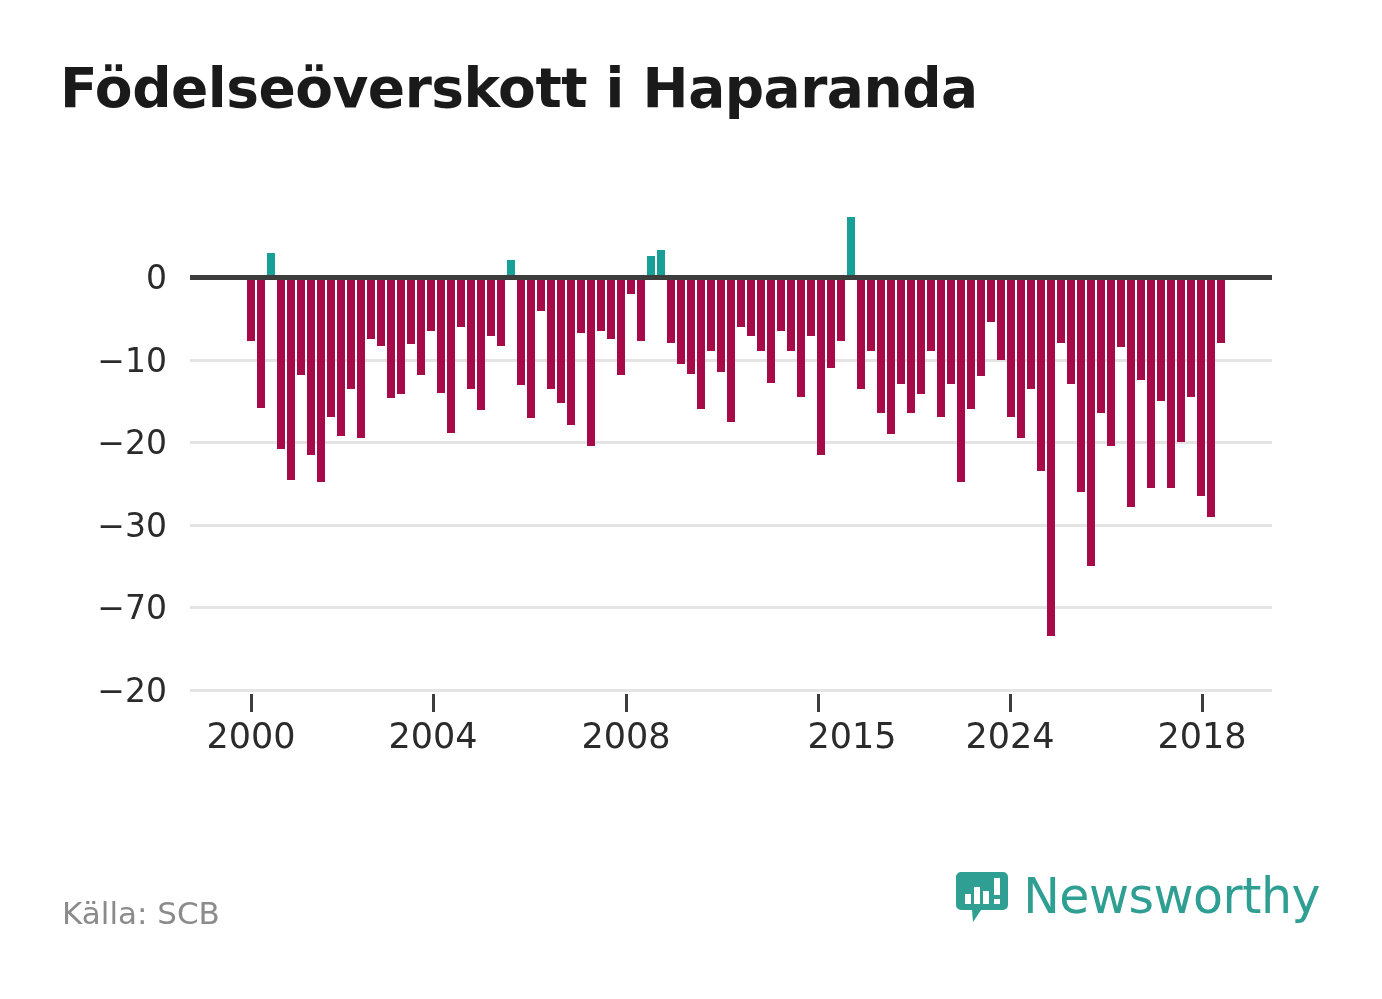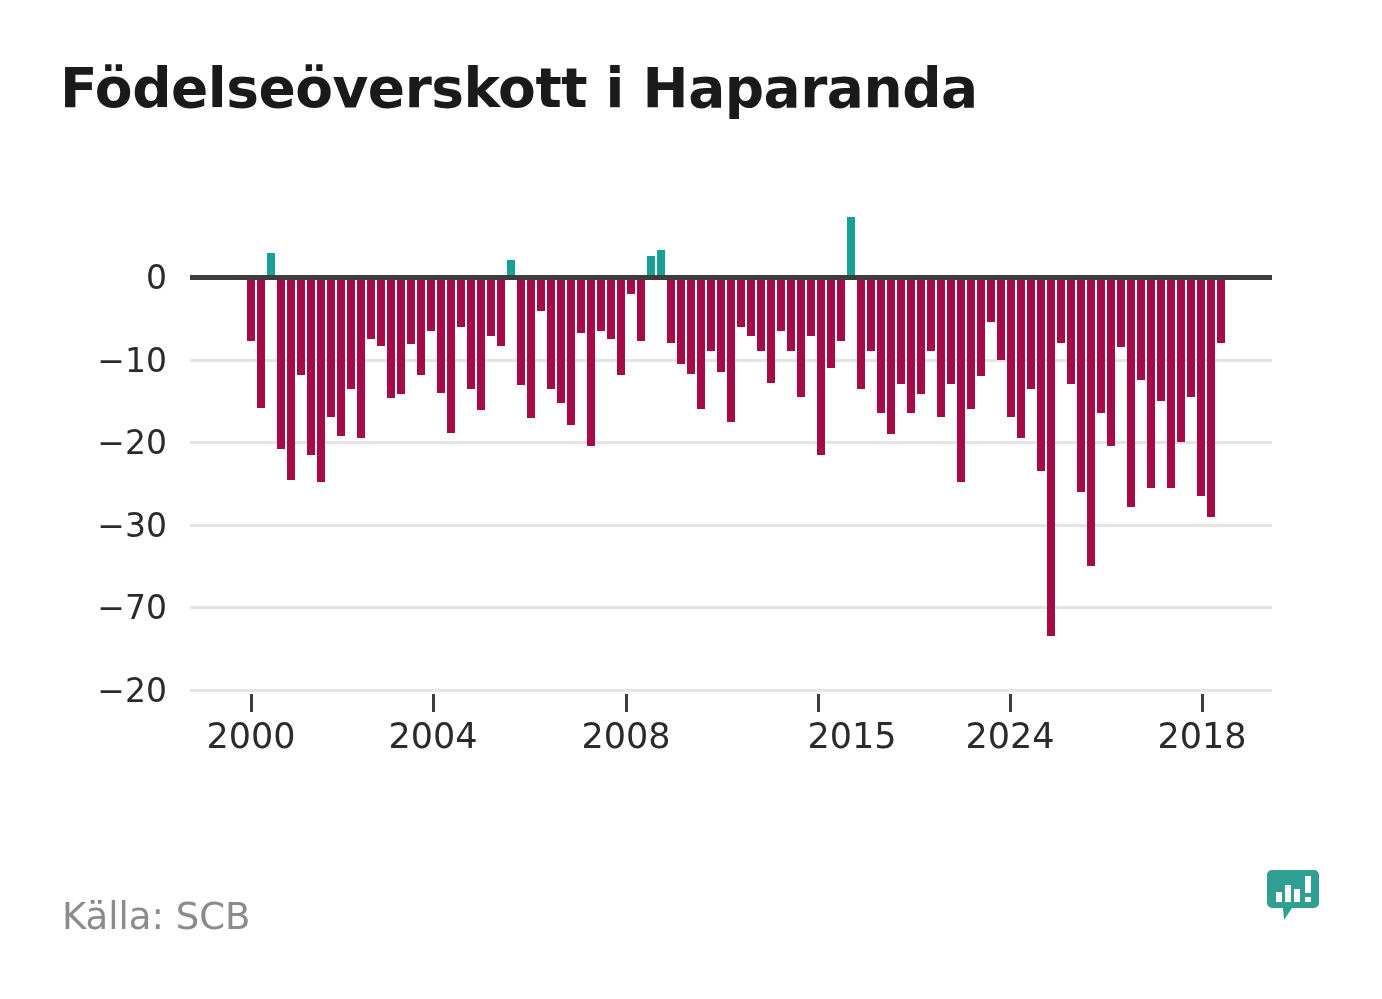--- a/index.html
+++ b/index.html
@@ -90,21 +90,21 @@
     border-radius: 0;
   }
   .bar.neg { background: #A60A48; }
   .bar.pos { background: #18A098; }
 
   
   .source-note {
     position: absolute;
     left: 62px;
     top: 895px;
-    font-size: 37px;
+    font-size: 31px;
     color: #8b8b8b;
     white-space: nowrap;
   }
 
   .brand {
     position: absolute;
     right: 62px;
     top: 868px;
     display: flex;
     align-items: center;
@@ -263,15 +263,16 @@
     <span class="brand-mark">
       <svg viewBox="0 0 54 54" width="54" height="54" aria-hidden="true">
         <path d="M6 2 H48 A5 5 0 0 1 53 7 V35 A5 5 0 0 1 48 40 H26 L18 52 L17 40 H6 A5 5 0 0 1 1 35 V7 A5 5 0 0 1 6 2 Z" fill="#2f9e93"></path>
         <rect x="10" y="24" width="6" height="10" fill="#ffffff"></rect>
         <rect x="19" y="17" width="6" height="17" fill="#ffffff"></rect>
         <rect x="28" y="21" width="6" height="13" fill="#ffffff"></rect>
         <rect x="39" y="8" width="6" height="17" fill="#ffffff"></rect>
         <rect x="39" y="29" width="6" height="5" fill="#ffffff"></rect>
       </svg>
     </span>
+    <span class="brand-name">Newsworthy</span>
   </div>
 
 </div>
 
 </body></html>

